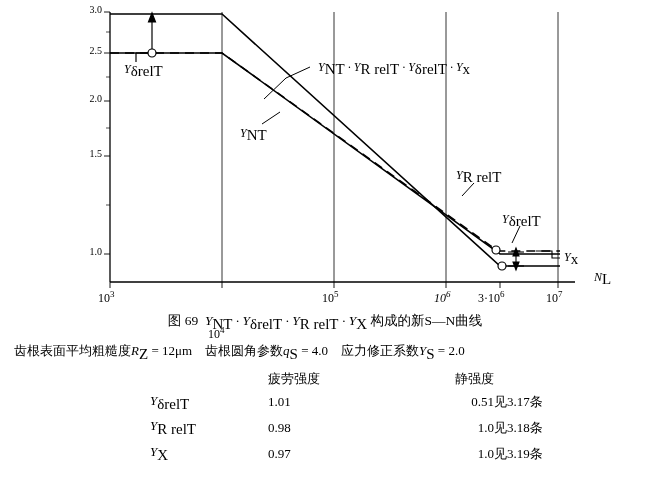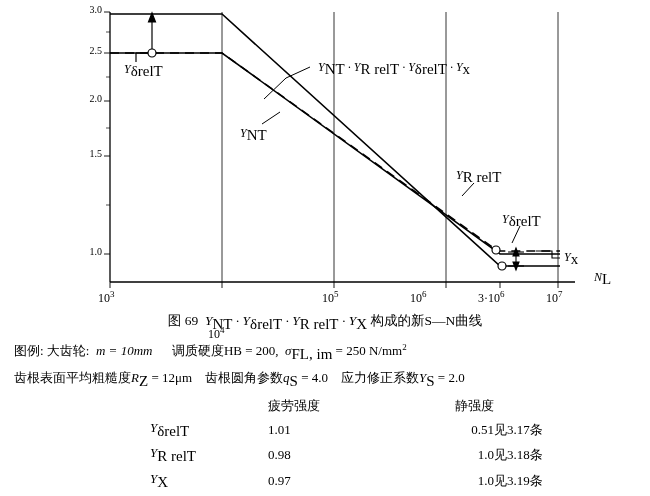--- a/index.html
+++ b/index.html
@@ -188,21 +188,21 @@
 
     <div class="txt xtick" style="left:98px; top:289px;">
       <span>10</span><span class="sup">3</span>
     </div>
     <div class="txt xtick" style="left:208px; top:289px;margin-top:36px;">
       <span>10</span><span class="sup">4</span>
     </div>
     <div class="txt xtick" style="left:322px; top:289px;">
       <span>10</span><span class="sup">5</span>
     </div>
-    <div class="txt xtick" style="left:410px; top:289px;">
+    <div class="txt xtick" style="left:434px; top:289px;font-style:italic;">
       <span>10</span><span class="sup">6</span>
     </div>
     <div class="txt xtick" style="left:478px; top:289px;font-family:Liberation Serif, serif;">
       <span>3·10</span><span class="sup">6</span>
     </div>
     <div class="txt xtick" style="left:546px; top:289px;">
       <span>10</span><span class="sup">7</span>
     </div>
 
     <div class="txt ann" style="left:124px; top:62px;">
@@ -233,23 +233,20 @@
       <span class="ital">N</span><span class="sub">L</span>
     </div>
   </div>
 
   <div class="caption-block">
     <div class="caption-title">
       <span>图  69</span>&nbsp;&nbsp;<span class="ital">Y</span><span class="sub">NT</span><span class="ital"> · Y</span><span class="sub">δrelT</span><span class="ital"> · Y</span><span class="sub">R relT</span><span class="ital"> · Y</span><span class="sub">X</span><span> 构成的新S—N曲线</span>
     </div>
 
     <div class="legend-lines">
-      <div>
-        <span>图例:  大齿轮:</span>&nbsp;&nbsp;<span class="ital">m = 10mm</span>&nbsp;&nbsp;&nbsp;&nbsp;&nbsp;&nbsp;<span>调质硬度HB = 200,</span>&nbsp;&nbsp;<span class="ital">σ</span><span class="sub">FL, im</span><span> = 250 N/mm</span><span class="sup">2</span>
-      </div>
       <div>
         <span>齿根表面平均粗糙度</span><span class="ital">R</span><span class="sub">Z</span><span> = 12μm</span>&nbsp;&nbsp;&nbsp;&nbsp;<span>齿根圆角参数</span><span class="ital">q</span><span class="sub">S</span><span> = 4.0</span>&nbsp;&nbsp;&nbsp;&nbsp;<span>应力修正系数</span><span class="ital">Y</span><span class="sub">S</span><span> = 2.0</span>
       </div>
     </div>
 
     <table class="tbl">
       <tbody>
         <tr class="hdr">
           <td class="c1"></td>
           <td class="c2">疲劳强度</td>

